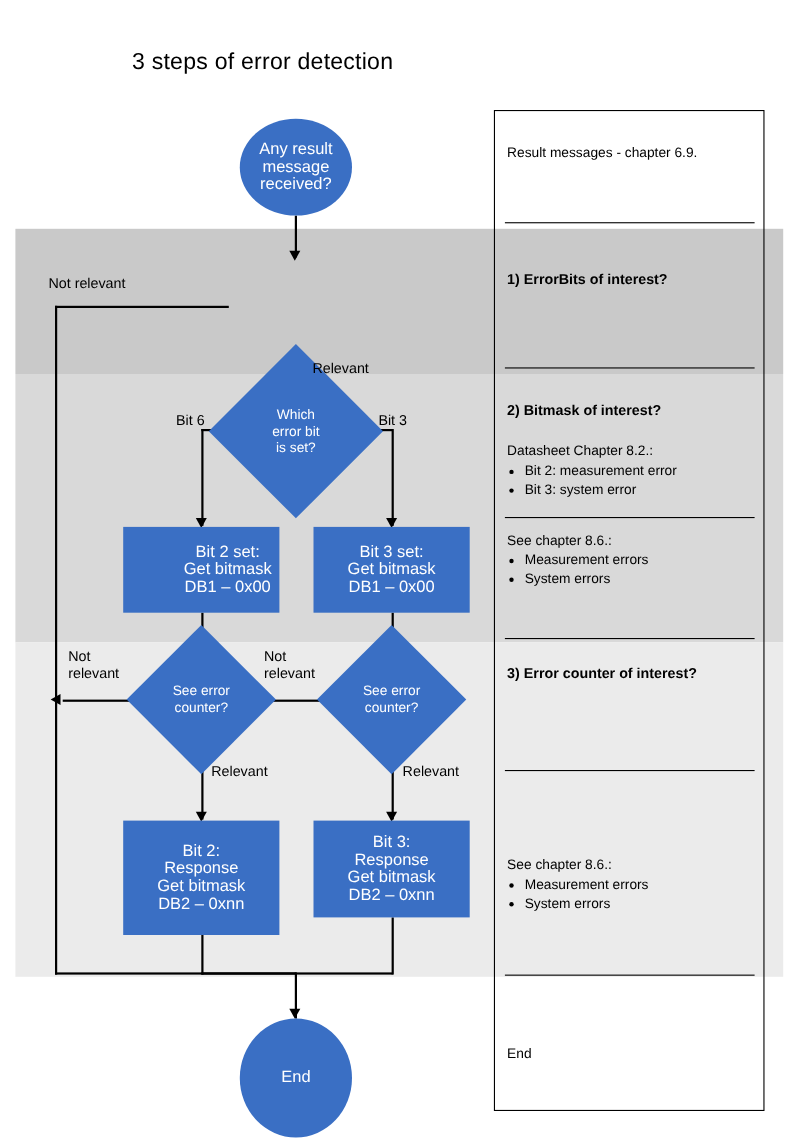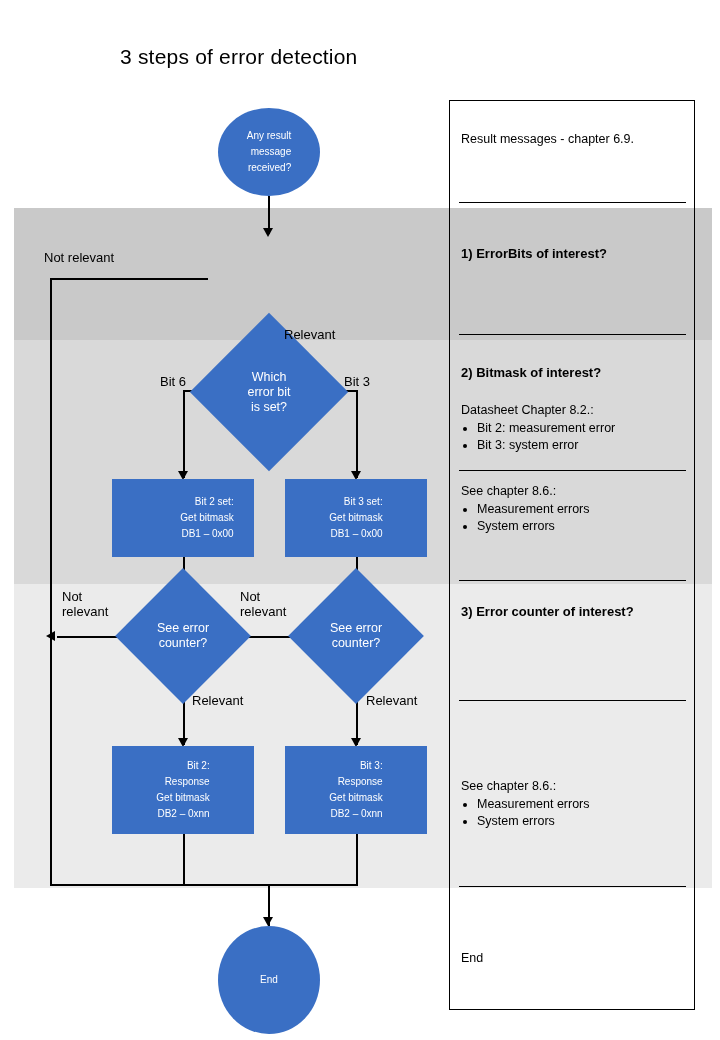--- a/index.html
+++ b/index.html
@@ -72,23 +72,23 @@
   .bullets {
     margin: 0;
     padding-left: 16px;
   }
   .bullets li { margin: 0; padding: 0; }
 
   
   .node {
     position: absolute;
     color: #ffffff;
-    font-size: 10px;
+    font-size: 15px;
     line-height: 16px;
-    text-align: right;
+    text-align: center;
     display: flex;
     align-items: center;
     justify-content: center;
     box-sizing: border-box;
   }
   .circle {
     background: #3a6fc4;
     border-radius: 50%;
   }
   .rect {
@@ -282,21 +282,21 @@
   <div class="diamond-wrap" style="left:293px; top:602px; width:126px; height:68px;">
     <div class="dia-outer" style="display:flex;align-items:center;justify-content:center;">
       <div style="position:relative;width:50px;height:50px;">
         <div class="diamond-shape" style="width:96px;height:96px;left:-23px;top:-23px;"></div>
       </div>
     </div>
     <div class="diamond-label" style="white-space:pre-line;">See error
 counter?</div>
   </div>
 
-  <div class="node rect" style="left:112px; top:746px; width:142px; height:88px; white-space:pre-line;">Bit 2:
+  <div class="node rect" style="left:112px; top:746px; width:142px; height:104px; white-space:pre-line;">Bit 2:
 Response
 Get bitmask
 DB2 – 0xnn</div>
 
   <div class="node rect" style="left:285px; top:746px; width:142px; height:88px; white-space:pre-line;">Bit 3:
 Response
 Get bitmask
 DB2 – 0xnn</div>
 
   <div class="node circle" style="left:218px; top:926px; width:102px; height:108px;">End</div>

